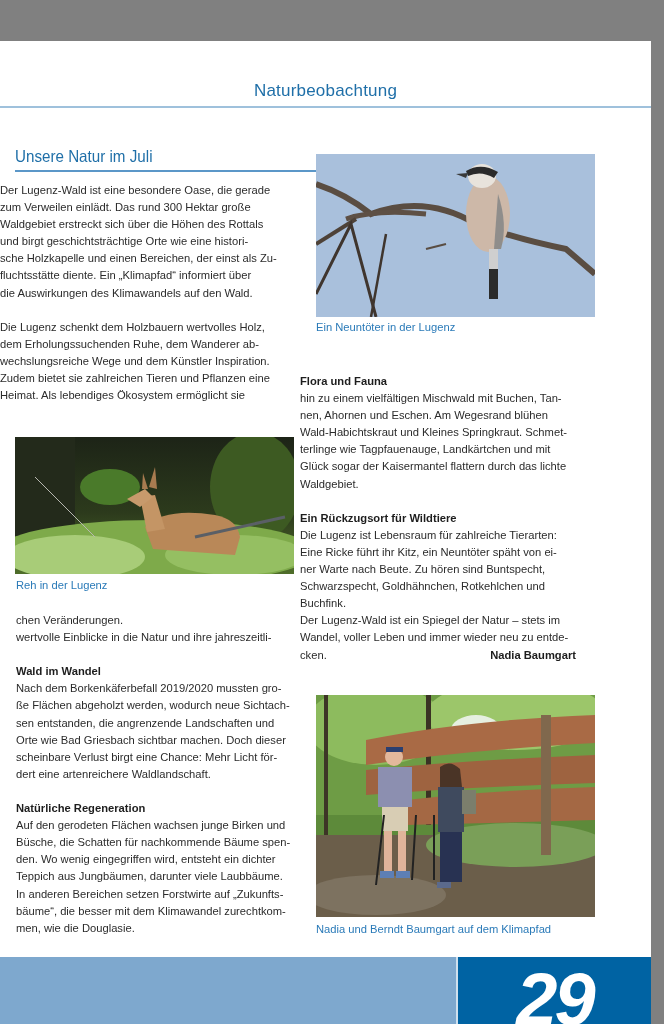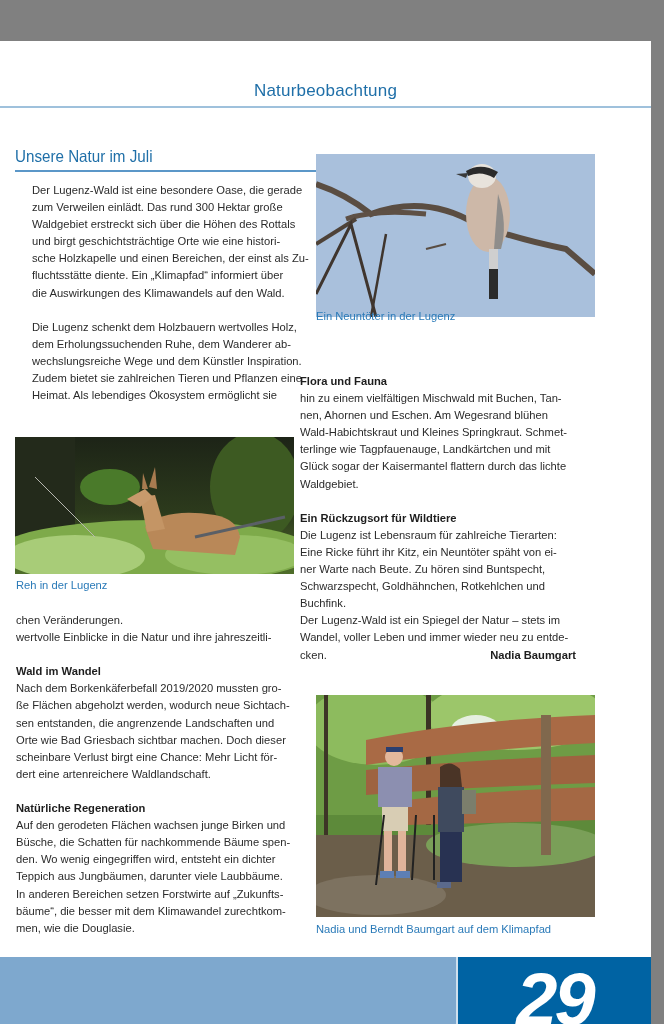--- a/index.html
+++ b/index.html
@@ -56,21 +56,21 @@
 <body>
 
 <div class="page">
 
   <div class="running-head">Naturbeobachtung</div>
   <div class="head-rule"></div>
 
   <div class="section-title">Unsere Natur im Juli</div>
   <div class="title-rule"></div>
 
-  <div class="text" style="left:32px; top:141px; width:290px;">
+  <div class="text" style="left:0; top:141px; width:290px;">
     <p>Der Lugenz-Wald ist eine besondere Oase, die gerade</p>
     <p>zum Verweilen einlädt. Das rund 300 Hektar große</p>
     <p>Waldgebiet erstreckt sich über die Höhen des Rottals</p>
     <p>und birgt geschichtsträchtige Orte wie eine histori-</p>
     <p>sche Holzkapelle und einen Bereichen, der einst als Zu-</p>
     <p>fluchtsstätte diente. Ein „Klimapfad“ informiert über</p>
     <p>die Auswirkungen des Klimawandels auf den Wald.</p>
     <div class="gap"></div>
     <p>Die Lugenz schenkt dem Holzbauern wertvolles Holz,</p>
     <p>dem Erholungssuchenden Ruhe, dem Wanderer ab-</p>
@@ -139,21 +139,21 @@
       <path d="M110 95 L130 90" stroke="#5a4d42" stroke-width="2" fill="none"></path>
       <ellipse cx="172" cy="60" rx="22" ry="38" fill="#cdb8a8"></ellipse>
       <ellipse cx="166" cy="22" rx="14" ry="12" fill="#e8e3dc"></ellipse>
       <path d="M150 17 Q165 8 182 18 L178 24 Q165 16 152 22 Z" fill="#2a2a2a"></path>
       <path d="M140 20 L152 19 L150 24 Z" fill="#3a3a3a"></path>
       <path d="M182 40 Q192 70 185 95 L178 95 Z" fill="#8f8d8b"></path>
       <rect x="173" y="95" width="9" height="50" fill="#2b2b2b"></rect>
       <rect x="173" y="95" width="9" height="20" fill="#cfcfcf"></rect>
     </svg>
   </div>
-  <div class="caption" style="left:316px; top:269px;">Ein Neuntöter in der Lugenz</div>
+  <div class="caption" style="left:316px; top:280px;">Ein Neuntöter in der Lugenz</div>
 
   <div class="text" style="left:300px; top:332px; width:276px;">
     <p><b>Flora und Fauna</b></p>
     <p>hin zu einem vielfältigen Mischwald mit Buchen, Tan-</p>
     <p>nen, Ahornen und Eschen. Am Wegesrand blühen</p>
     <p>Wald-Habichtskraut und Kleines Springkraut. Schmet-</p>
     <p>terlinge wie Tagpfauenauge, Landkärtchen und mit</p>
     <p>Glück sogar der Kaisermantel flattern durch das lichte</p>
     <p>Waldgebiet.</p>
     <div class="gap"></div>

